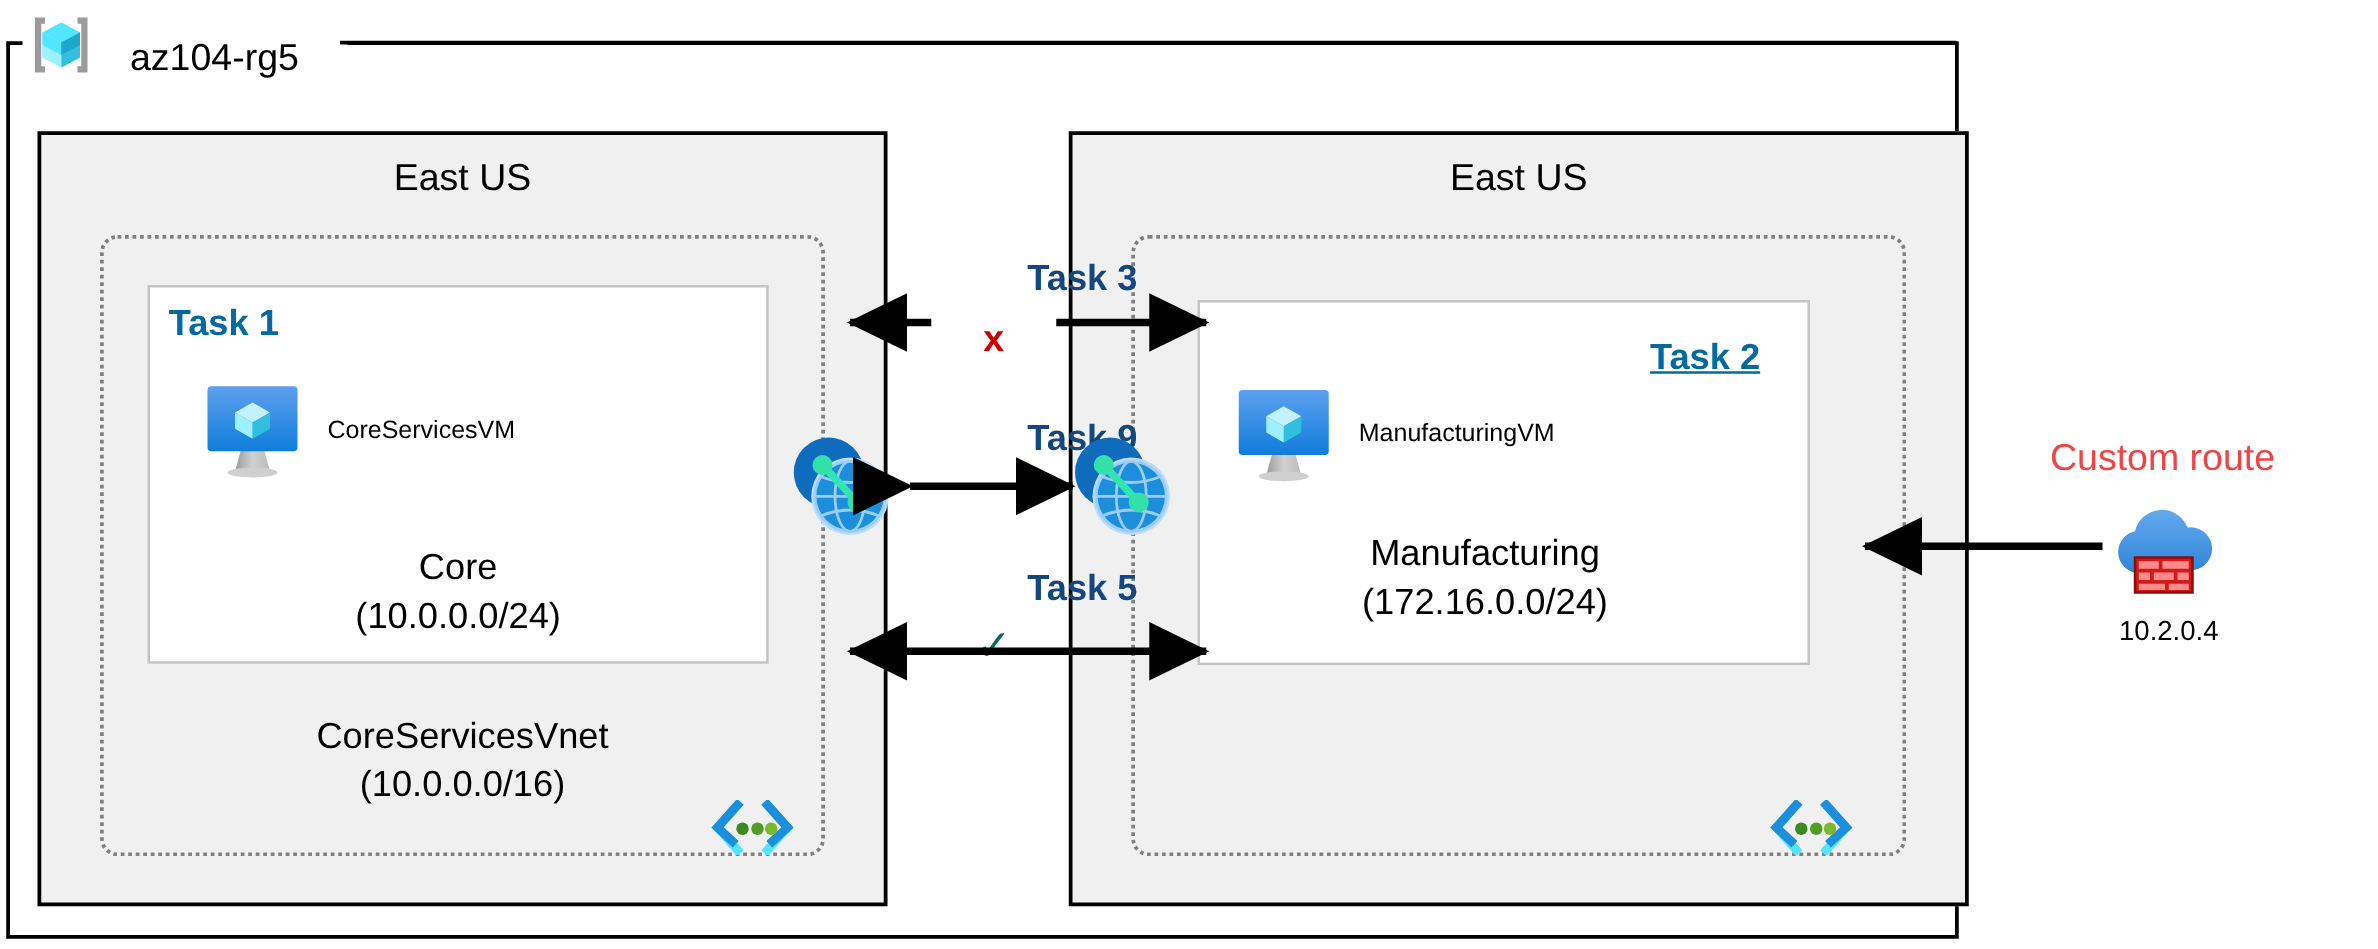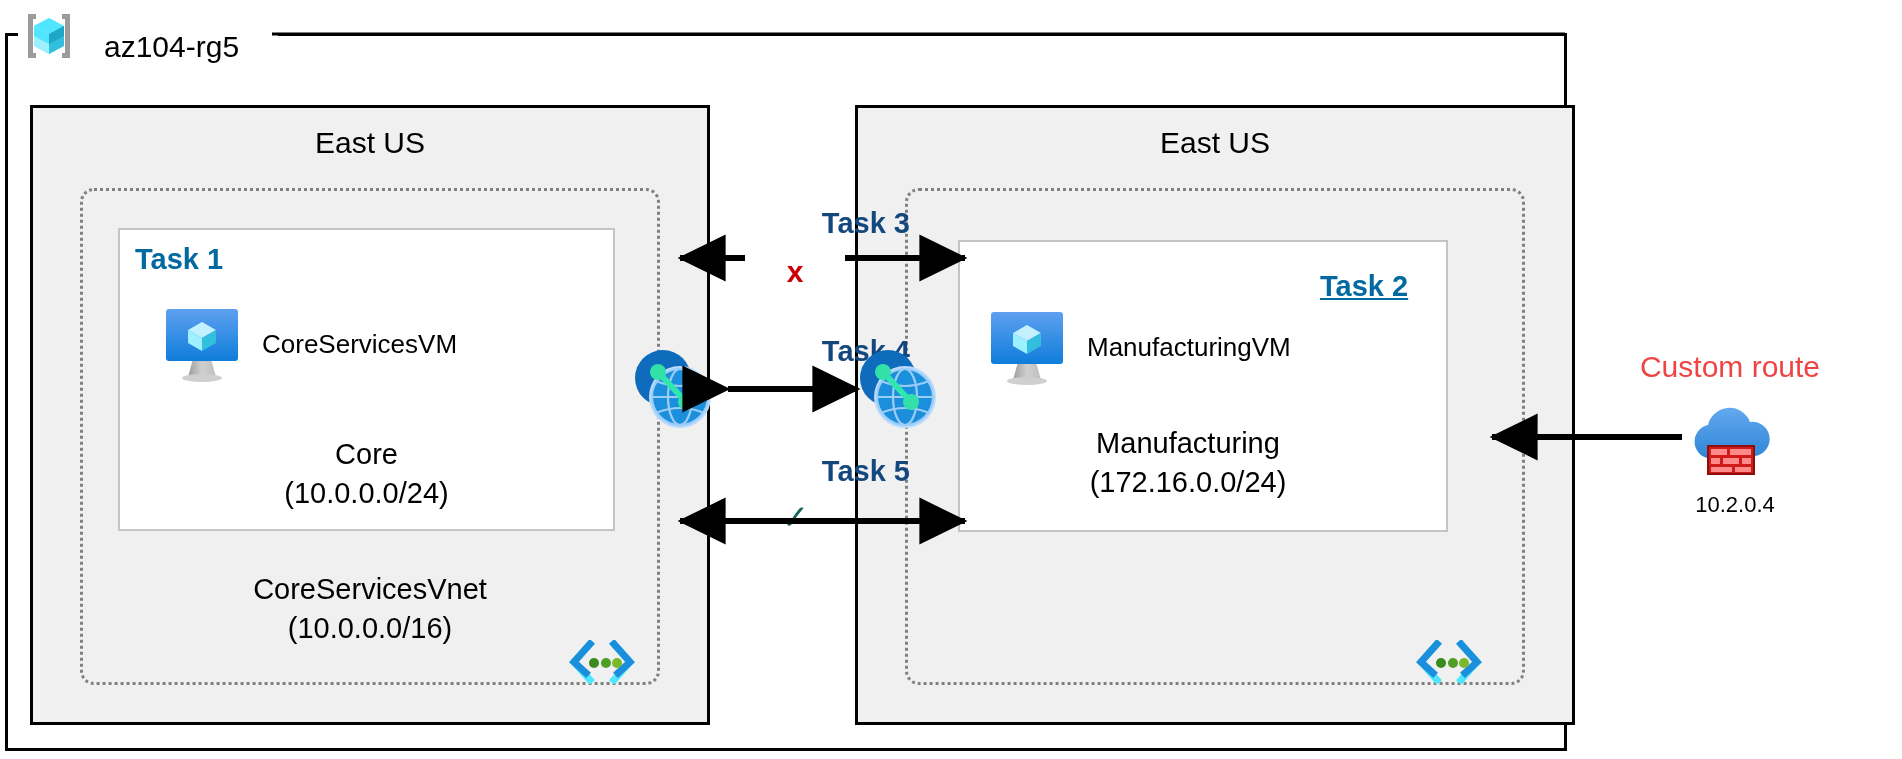--- a/index.html
+++ b/index.html
@@ -107,21 +107,21 @@
     color:#0369a1;
     white-space:nowrap;
   }
 
   .vm-row{
     position:absolute;
     display:flex;
     align-items:center;
     gap:18px;
   }
-  .vm-name{ font-size:26px; color:#000000; white-space:nowrap;text-align:center; }
+  .vm-name{ font-size:20px; color:#000000; white-space:nowrap;text-align:center; }
   .subnet-cidr{
     position:absolute;
     left:0; right:0;
     text-align:center;
     font-size:29px;
     line-height:1.33;
     color:#000000;
   }
 
   
@@ -314,21 +314,21 @@
       <path d="M46 4 L62 22 L50 33" fill="none" stroke="#1b8fdc" stroke-width="7" stroke-linecap="square"></path>
       <circle cx="26" cy="23" r="5" fill="#3b8a1e"></circle>
       <circle cx="38" cy="23" r="5" fill="#4e9e24"></circle>
       <circle cx="49" cy="23" r="5" fill="#7ab929"></circle>
     </svg>
   </span>
 
   <div class="mid-label" style="left:680px; width:230px; top:207px;">Task 3</div>
   <div class="mark mark-x" style="left:680px; width:230px; top:255px;">x</div>
 
-  <div class="mid-label" style="left:680px; width:230px; top:335px;">Task 4</div>
+  <div class="mid-label" style="left:680px; width:230px; top:335px;">Task 9</div>
 
   <div class="mid-label" style="left:680px; width:230px; top:455px;">Task 5</div>
   <div class="mark mark-check" style="left:680px; width:230px; top:497px;">✓</div>
 
   <span class="peer-icon" style="left:630px; top:345px;">
     <svg viewBox="0 0 86 86" width="86" height="86" aria-hidden="true">
       <circle cx="33" cy="33" r="28" fill="#0f6cbd"></circle>
       <circle cx="50" cy="52" r="31" fill="#b9dcff"></circle>
       <circle cx="50" cy="52" r="28" fill="#1b8fdc"></circle>
       <g fill="none" stroke="#9ccdf7" stroke-width="2.2">

